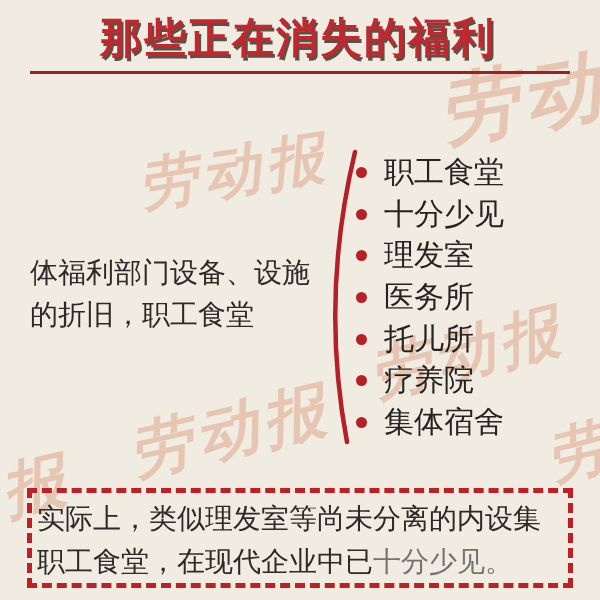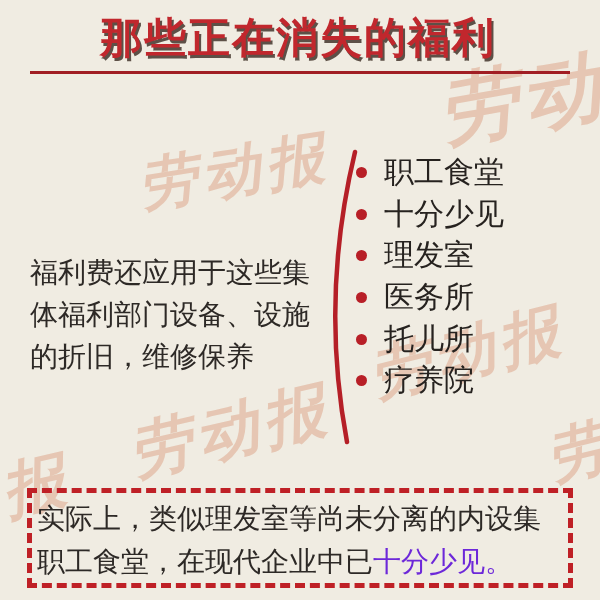--- a/index.html
+++ b/index.html
@@ -75,44 +75,43 @@
 
   .footer-box{
     top:488px;left:27px;width:546px;height:100px;
     border:5px dashed #bf2026;
     box-sizing:border-box;
     padding:4px 8px 0 5px;
     font-size:28px;line-height:43px;
     background:transparent;
   }
   .footer-line{white-space:nowrap;}
-  .red-accent{color:#6d28d9;}
+  .red-accent{color:#737373;}
 </style>
 </head>
 <body>
 
 <div class="canvas">
 
   <div class="wm wm1">劳动报</div>
   <div class="wm wm2">劳动报</div>
   <div class="wm wm3">劳动报</div>
   <div class="wm wm4">劳动报</div>
   <div class="wm wm5">劳动报</div>
   <div class="wm wm6">劳动报</div>
 
   <div class="layer title">那些正在消失的福利</div>
   <div class="layer rule"></div>
 
   <div class="layer intro">
   </div>
 
   <div class="layer note">
-    <div>福利费还应用于这些集</div>
     <div>体福利部门设备、设施</div>
-    <div>的折旧，维修保养</div>
+    <div>的折旧，职工食堂</div>
   </div>
 
   <svg class="layer bracket" viewBox="0 0 32 298" xmlns="http://www.w3.org/2000/svg">
     <path d="M28 4 Q-7 150 20 294" fill="none" stroke="#b51f27" stroke-width="4.5" stroke-linecap="round"></path>
   </svg>
 
   <div class="layer benefits">
     <div class="benefit-row">
       <span class="bullet"></span>
       <span class="benefit-label">职工食堂</span>
@@ -130,20 +129,24 @@
       <span class="benefit-label">医务所</span>
     </div>
     <div class="benefit-row">
       <span class="bullet"></span>
       <span class="benefit-label">托儿所</span>
     </div>
     <div class="benefit-row">
       <span class="bullet"></span>
       <span class="benefit-label">疗养院</span>
     </div>
+    <div class="benefit-row">
+      <span class="bullet"></span>
+      <span class="benefit-label">集体宿舍</span>
+    </div>
   </div>
 
   <div class="layer footer-box">
     <div class="footer-line">实际上，类似理发室等尚未分离的内设集</div>
     <div class="footer-line">
       <span>职工食堂，在现代企业中已</span><span class="red-accent">十分少见。</span>
     </div>
   </div>
 
 </div>

